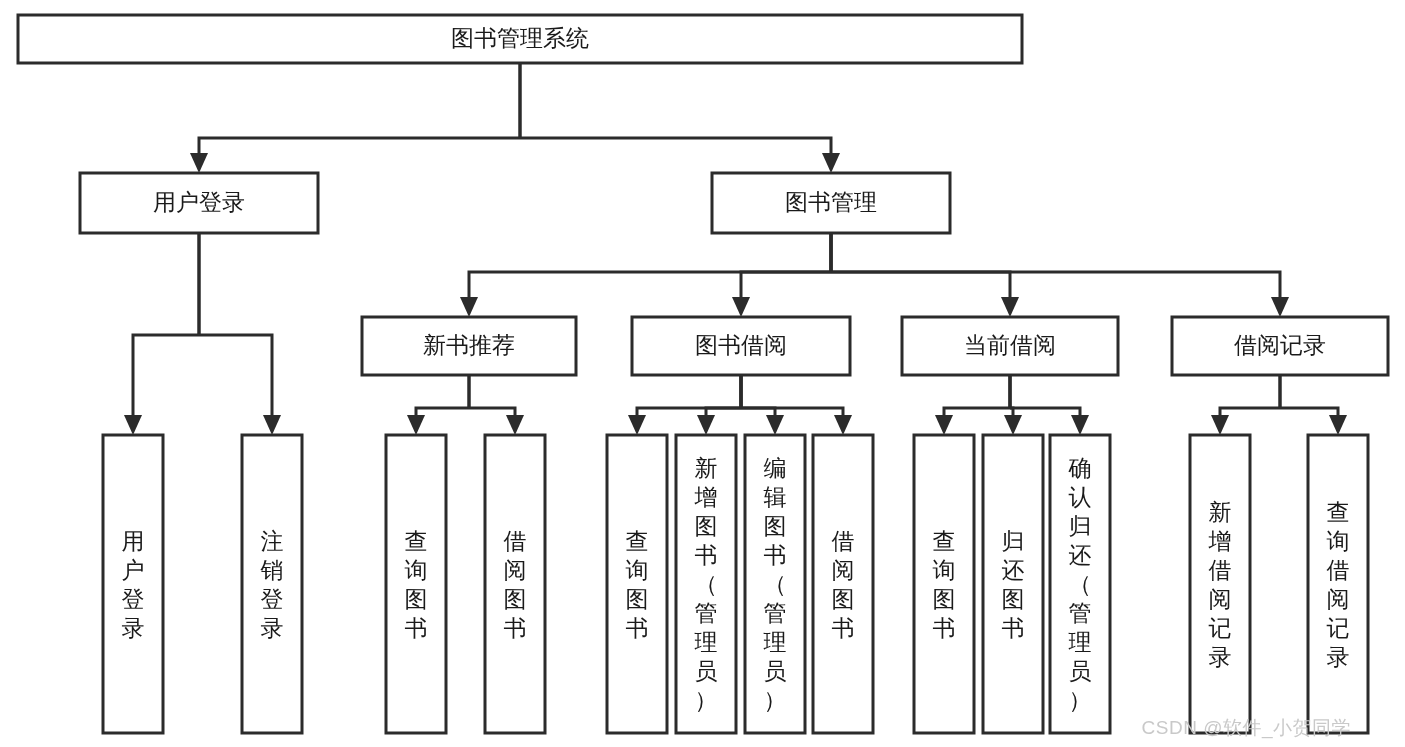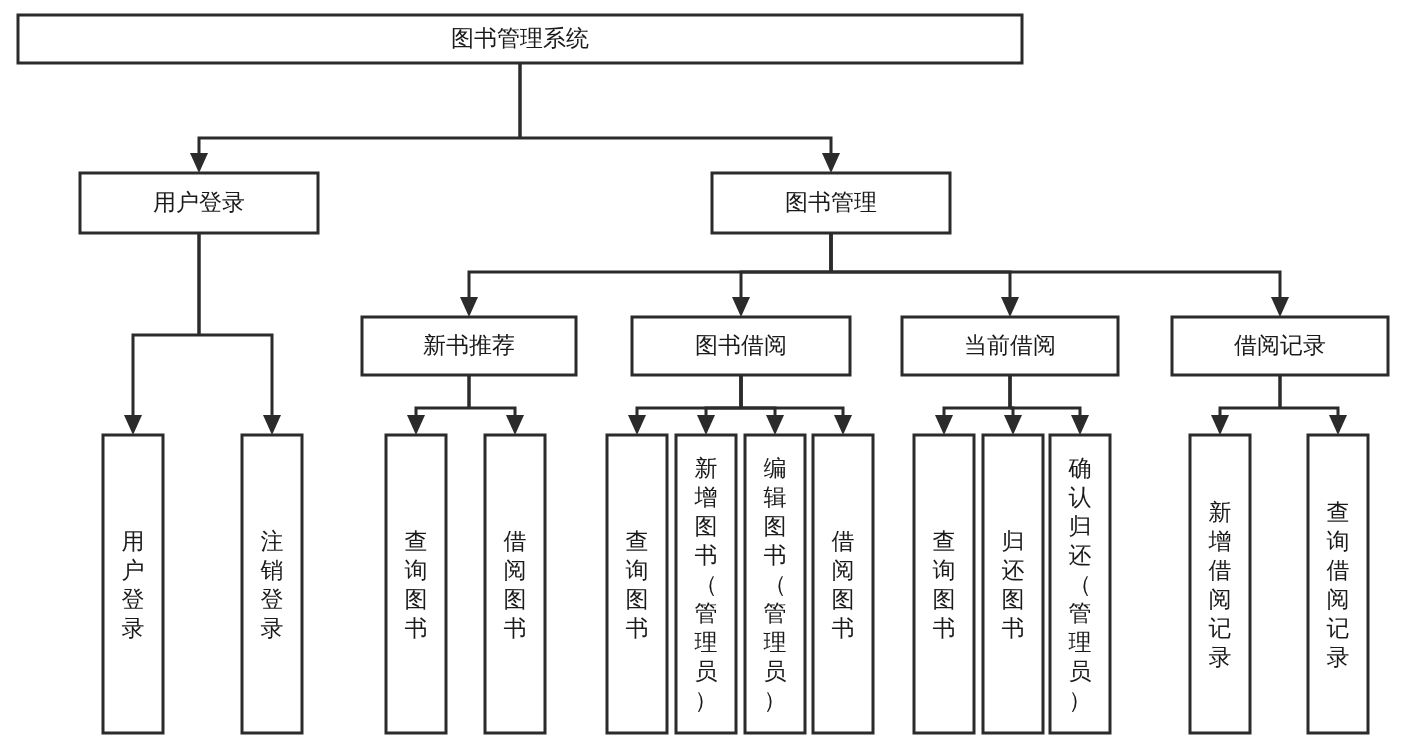--- a/index.html
+++ b/index.html
@@ -245,13 +245,14 @@
         <g>
           <rect x="1190" y="435" width="60" height="298" class="node-box"></rect>
           <text x="1220" class="node-label-v"><tspan x="1220" y="519.62">新</tspan><tspan x="1220" y="548.62">增</tspan><tspan x="1220" y="577.62">借</tspan><tspan x="1220" y="606.62">阅</tspan><tspan x="1220" y="635.62">记</tspan><tspan x="1220" y="664.62">录</tspan></text>
         </g>
         <g>
           <rect x="1308" y="435" width="60" height="298" class="node-box"></rect>
           <text x="1338" class="node-label-v"><tspan x="1338" y="519.62">查</tspan><tspan x="1338" y="548.62">询</tspan><tspan x="1338" y="577.62">借</tspan><tspan x="1338" y="606.62">阅</tspan><tspan x="1338" y="635.62">记</tspan><tspan x="1338" y="664.62">录</tspan></text>
         </g>
       </g>
   </svg>
+  <div class="watermark-text">CSDN @软件_小贺同学</div>
 </div>
 
 </body></html>

